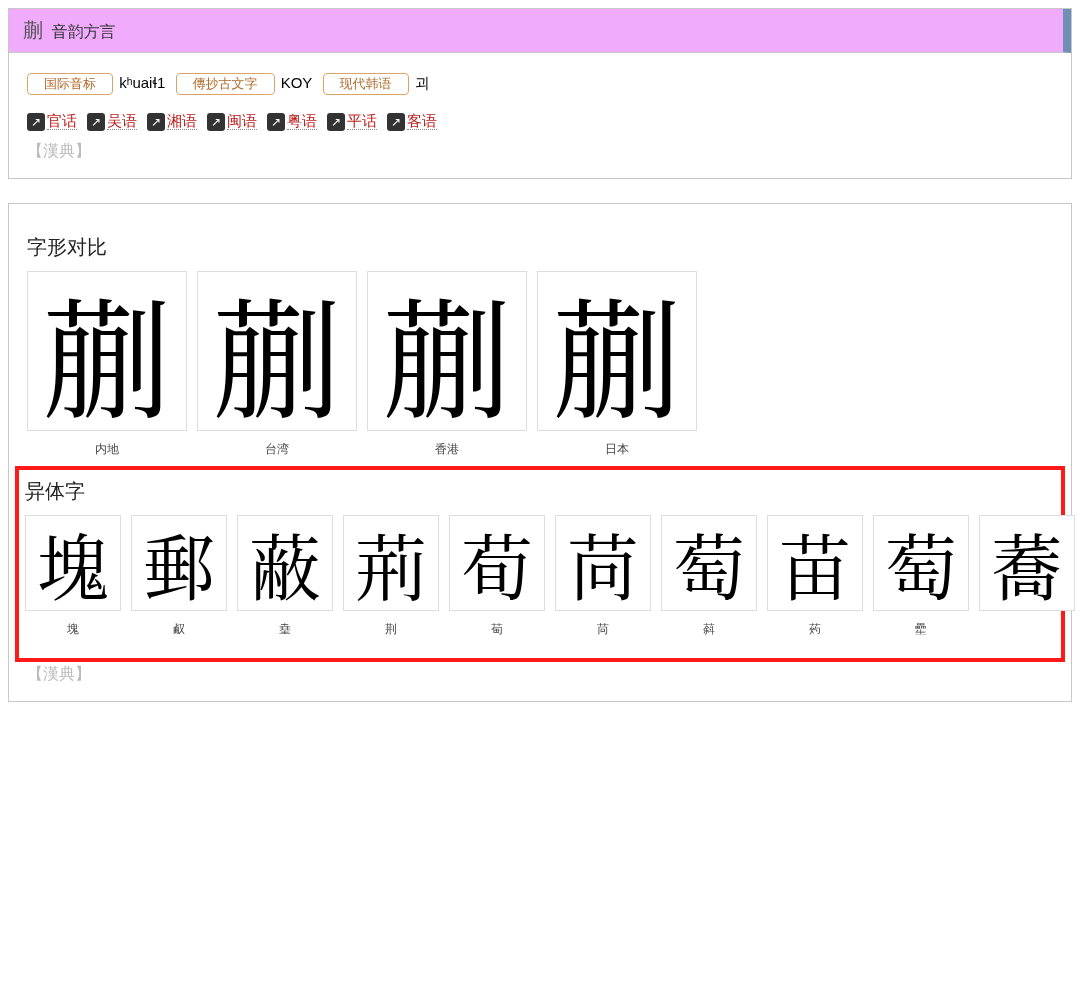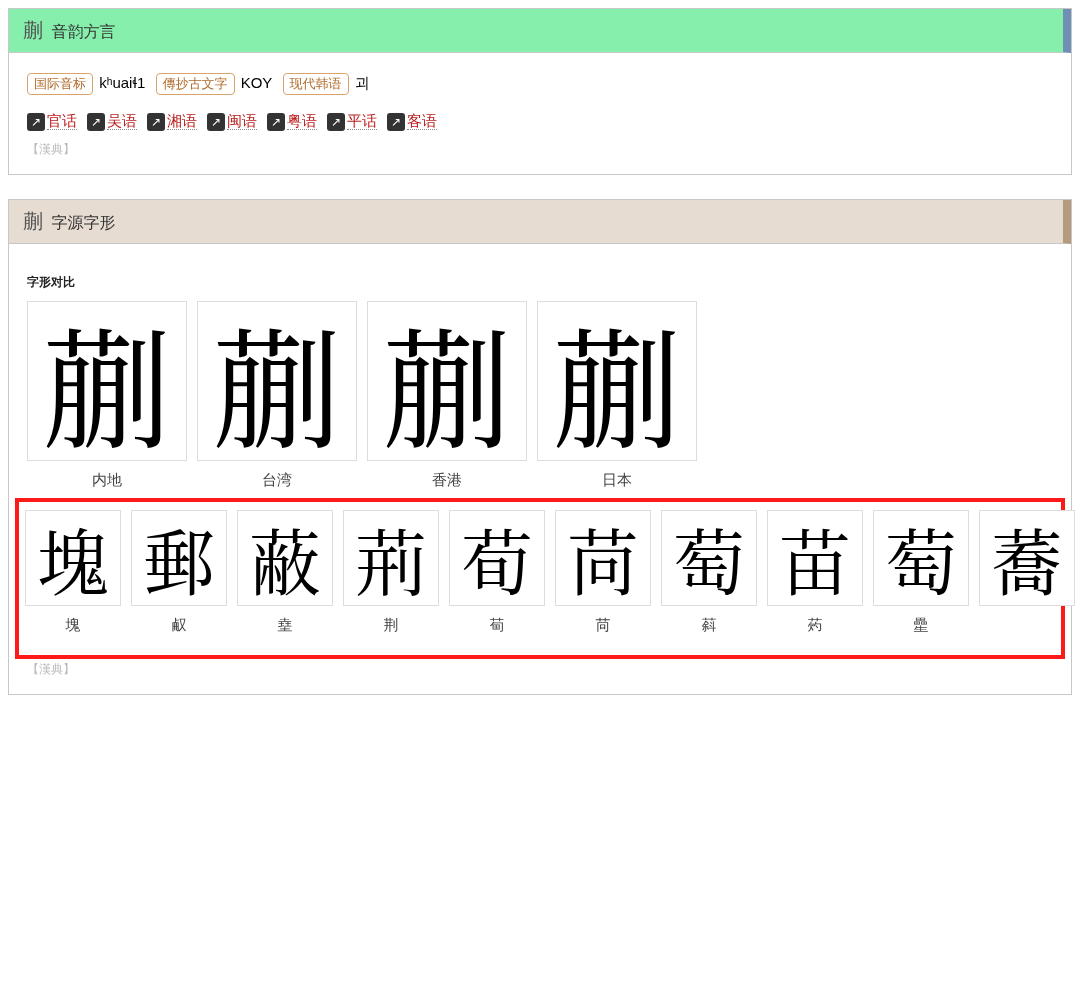--- a/index.html
+++ b/index.html
@@ -13,21 +13,21 @@
   }
   .panel {
     border: 1px solid #c7c7c7;
     margin-bottom: 24px;
   }
   .panel-head {
     padding: 8px 14px;
     font-size: 16px;
   }
   .panel.blue .panel-head {
-    background: #86efac;
+    background: #f0abfc;
     border-bottom: 1px solid #c7c7c7;
     border-right: 8px solid #6f8fb5;
   }
   .panel.brown .panel-head {
     background: #e6dcd1;
     border-bottom: 1px solid #c7c7c7;
     border-right: 8px solid #b59a7e;
   }
   .panel-head .char {
     font-size: 20px;
@@ -41,21 +41,21 @@
     margin-bottom: 14px;
     line-height: 1.9;
     color: #333;
   }
   .tag {
     display: inline-block;
     border: 1px solid #d9a36a;
     color: #b06b2c;
     border-radius: 4px;
     font-size: 13px;
-    padding: 0 6px;
+    padding: 0 16px;
     line-height: 20px;
     vertical-align: middle;
     margin-right: 2px;
   }
   .value {
     color: #000000;
     margin-right: 6px;
   }
   .linkrow {
     margin-bottom: 10px;
@@ -75,26 +75,26 @@
     color: #fff;
     border-radius: 3px;
     align-items: center;
     justify-content: center;
     font-size: 12px;
     vertical-align: middle;
     margin-right: 2px;
   }
   .handian {
     color: #bbb;
-    font-size: 12px;
+    font-size: 16px;
     margin-top: 2px;
   }
   .subhead {
-    font-weight: bold;
-    font-size: 12px;
+    font-weight: normal;
+    font-size: 20px;
     margin: 14px 0 10px;
     color: #222;
   }
   .glyph-row {
     display: flex;
     gap: 10px;
     flex-wrap: nowrap;
     margin-bottom: 8px;
   }
   .glyph-item { text-align: center; }
@@ -104,21 +104,21 @@
     align-items: center;
     justify-content: center;
     font-family: "SimSun", "Songti SC", "Noto Serif CJK SC", serif;
     color: #000;
     background: #fff;
   }
   .glyph-big { width: 160px; height: 160px; font-size: 130px; }
   .glyph-small { width: 96px; height: 96px; font-size: 72px; }
   .glyph-label {
     margin-top: 10px;
-    font-size: 15px;
+    font-size: 12px;
     color: #444;
   }
   .redbox {
     border: 4px solid #ff1a1a;
     padding: 8px 6px 12px;
     margin-left: -12px;
     margin-right: -12px;
   }
 </style>
 </head>
@@ -142,24 +142,20 @@
 
 
 
     <div class="linkrow" id="links1"><span class="ext-icon">↗</span><span class="lk">官话</span><span class="ext-icon">↗</span><span class="lk">吴语</span><span class="ext-icon">↗</span><span class="lk">湘语</span><span class="ext-icon">↗</span><span class="lk">闽语</span><span class="ext-icon">↗</span><span class="lk">粤语</span><span class="ext-icon">↗</span><span class="lk">平话</span><span class="ext-icon">↗</span><span class="lk">客语</span></div>
 
     <div class="handian">【漢典】</div>
   </div>
 </div>
 
 <div class="panel brown">
-  <div class="panel-head">
-    <span class="char">蒯</span>
-    <span>字源字形</span>
-  </div>
   <div class="panel-body">
 
 
     <div class="subhead">字形对比</div>
     <div class="glyph-row" id="bigrow">
         <div class="glyph-item">
           <div class="glyph-box glyph-big">蒯</div>
           <div class="glyph-label">内地</div>
         </div>
         <div class="glyph-item">
@@ -170,20 +166,21 @@
           <div class="glyph-box glyph-big">蒯</div>
           <div class="glyph-label">香港</div>
         </div>
         <div class="glyph-item">
           <div class="glyph-box glyph-big">蒯</div>
           <div class="glyph-label">日本</div>
         </div>
       </div>
 
     <div class="redbox">
+      <div class="subhead" style="margin-top:0">异体字</div>
       <div class="glyph-row" id="varrow">
           <div class="glyph-item">
             <div class="glyph-box glyph-small">塊</div>
             <div class="glyph-label">塊</div>
           </div>
           <div class="glyph-item">
             <div class="glyph-box glyph-small">郵</div>
             <div class="glyph-label">㕟</div>
           </div>
           <div class="glyph-item">

